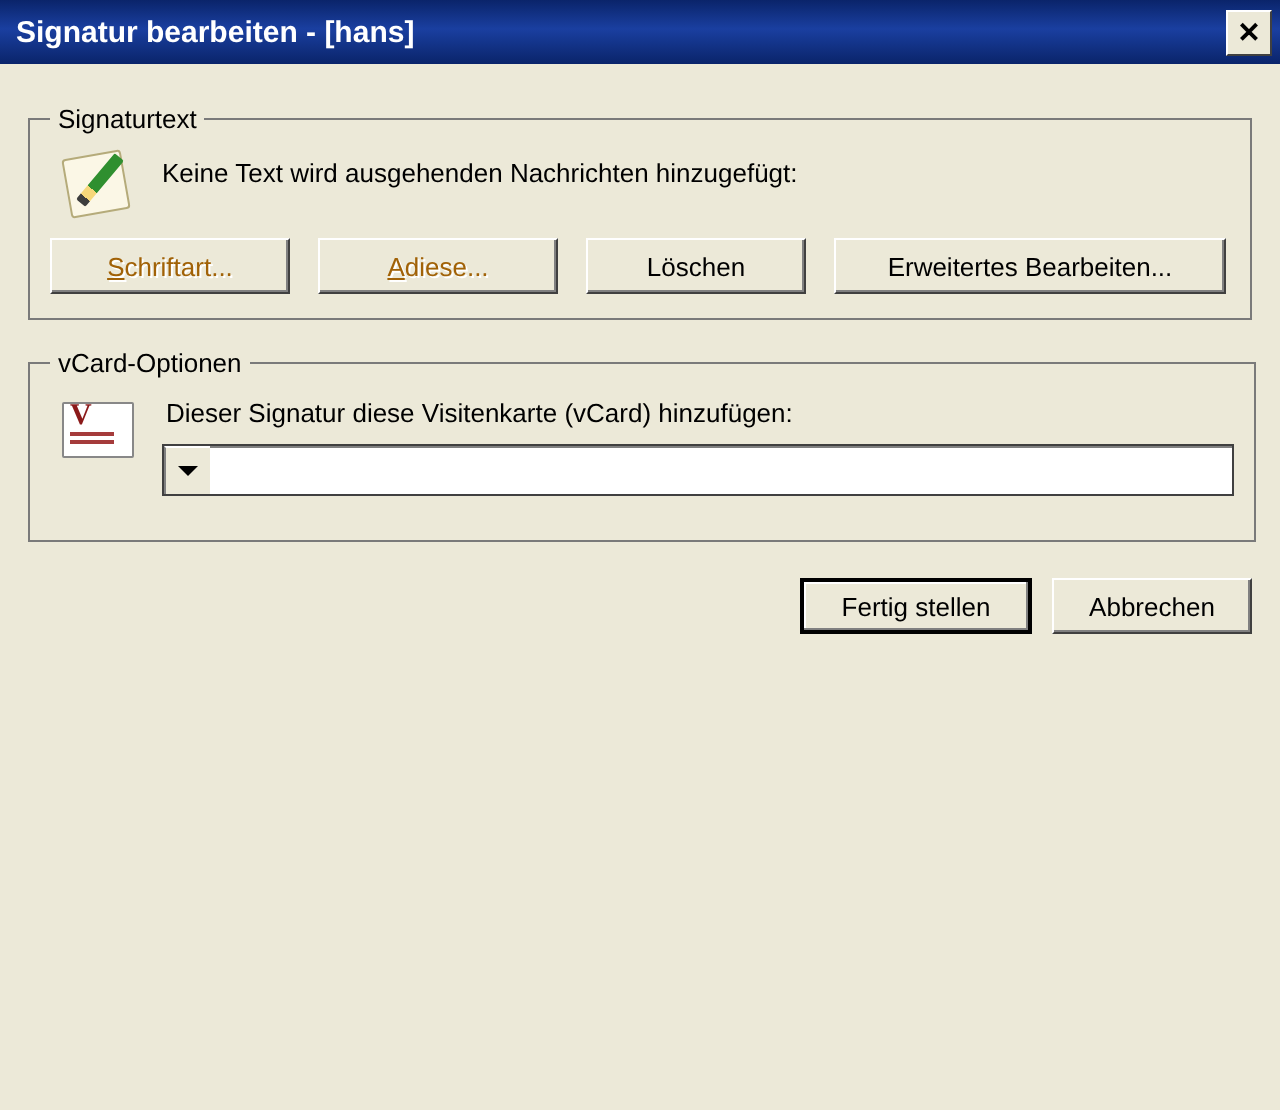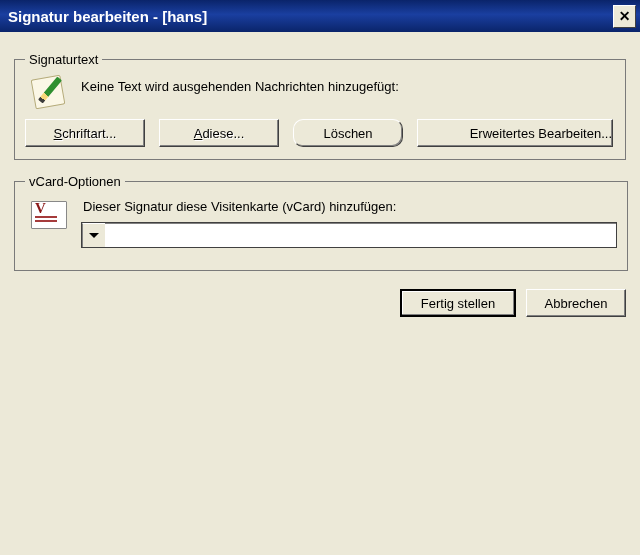--- a/index.html
+++ b/index.html
@@ -161,21 +161,21 @@
     border-top-color: #fff;
     border-left-color: #fff;
     box-shadow: inset -1px -1px 0 #808080, inset 1px 1px 0 #ece9d8;
     padding: 4px 0;
     cursor: default;
     text-align: center;
     height: 28px;
     box-sizing: border-box;
   }
   button.win.disabled {
-    color: #000000;
+    color: #a16207;
     text-shadow: 1px 1px 0 #fff;
   }
   button.win.default {
     border: 2px solid #000;
     box-shadow: inset -1px -1px 0 #808080, inset 1px 1px 0 #fff;
     padding: 3px 12px;
   }
   button.win u { text-decoration: underline; }
 
   
@@ -251,22 +251,22 @@
         <div class="paper"></div>
         <div class="pencil"></div>
       </div>
       <div style="padding-top:4px;">Keine Text wird ausgehenden Nachrichten hinzugefügt:</div>
     </div>
 
 
     <div class="btn-row">
       <button class="win disabled" style="width:120px;"><u>S</u><span>chriftart...</span></button>
       <button class="win disabled" style="width:120px;"><u>A</u><span>diese...</span></button>
-      <button class="win" style="width:110px;border-radius:10px;">Löschen</button>
-      <button class="win" style="width:196px;text-align:right;">Erweitertes Bearbeiten...</button>
+      <button class="win" style="width:110px;">Löschen</button>
+      <button class="win" style="width:196px;">Erweitertes Bearbeiten...</button>
     </div>
   </fieldset>
 
   <fieldset>
     <legend>vCard-Optionen</legend>
 
     <div class="vcard-body">
       <div class="vcard-icon">
         <div class="card"></div>
         <div class="v">V</div>

